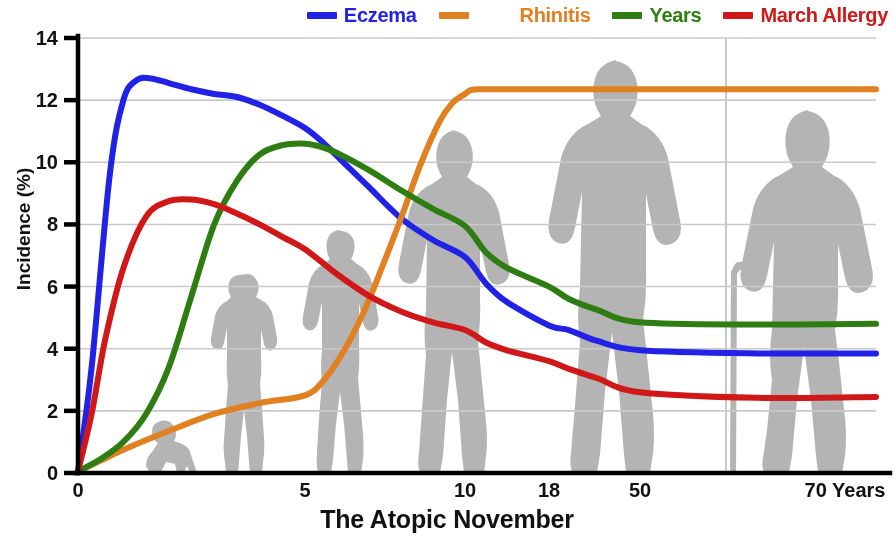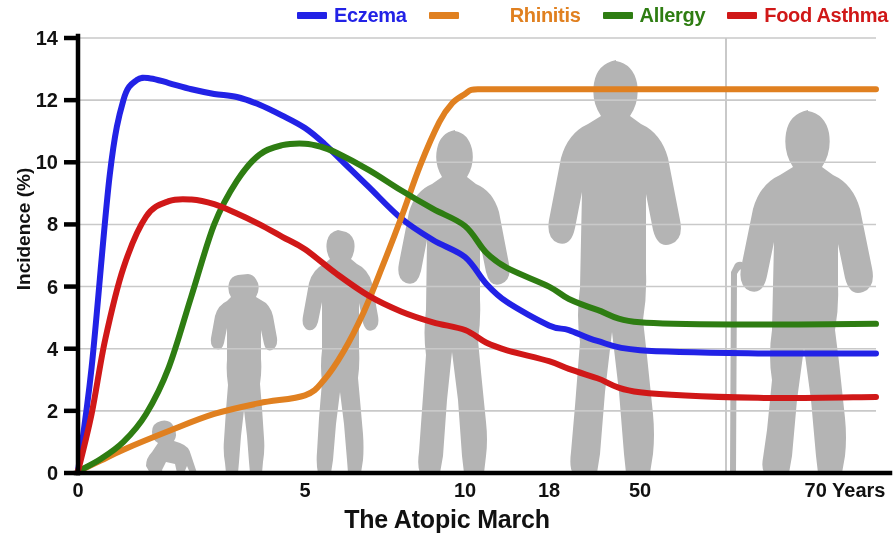--- a/index.html
+++ b/index.html
@@ -43,31 +43,31 @@
       <div class="legend-item">
         <span class="legend-swatch" style="background: rgb(34, 34, 230);"></span>
         <span class="legend-label" style="color: rgb(34, 34, 230);">Eczema</span>
       </div>
       <div class="legend-item">
         <span class="legend-swatch" style="background: rgb(224, 128, 32);"></span>
         <span class="legend-label" style="color: rgb(224, 128, 32); padding-left: 44px;">Rhinitis</span>
       </div>
       <div class="legend-item">
         <span class="legend-swatch" style="background: rgb(46, 125, 18);"></span>
-        <span class="legend-label" style="color: rgb(46, 125, 18);">Allergy</span>
+        <span class="legend-label" style="color: rgb(46, 125, 18);">Years</span>
       </div>
       <div class="legend-item">
         <span class="legend-swatch" style="background: rgb(208, 24, 24);"></span>
-        <span class="legend-label" style="color: rgb(208, 24, 24);">Food Asthma</span>
+        <span class="legend-label" style="color: rgb(208, 24, 24);">March Allergy</span>
       </div>
     </div>
 
   <div id="ylabel">Incidence (%)</div>
 
-  <div id="xtitle">The Atopic March</div>
+  <div id="xtitle">The Atopic November</div>
 
   <svg id="plot" viewBox="0 0 894 542">
 
     <g id="silhouettes">
 
       <path class="silh" d="M150 473 L146 466 Q146 458 152 452 L158 443 Q152 440 152 432 Q152 423 161 421 Q170 419 174 427 Q178 435 174 441 L180 443 Q189 446 191 455 L194 464 L197 473 L190 473 L187 466 L184 473 L177 473 L175 464 L166 462 L162 470 L163 473 Z"></path>
 
       <path class="silh" d="M238 275 Q231 276 229 283 Q227 291 231 297 L227 301 Q218 305 215 316 L211 338 Q210 347 216 349 Q222 351 224 343 L227 328 L227 360 Q226 372 228 385 L226 410 L224 440 Q223 452 225 463 L226 473 L238 473 L239 462 L241 436 L244 410 L247 436 L249 462 L250 473 L262 473 L263 462 Q265 450 264 438 L262 408 L260 384 Q262 371 261 359 L261 330 L264 344 Q266 352 272 350 Q278 347 277 338 L273 316 Q270 304 261 300 L256 297 Q260 290 258 283 Q255 275 248 274 Z"></path>
 
       <path class="silh" d="M338 230 Q329 232 327 241 Q325 251 330 259 L324 264 Q313 269 309 283 L303 316 Q301 327 308 330 Q315 332 318 322 L322 302 L322 350 Q320 366 322 382 L319 418 L317 452 Q316 464 318 473 L331 473 L333 460 L336 424 L340 392 L344 424 L347 460 L348 473 L361 473 L363 460 Q364 448 363 434 L360 400 L358 378 Q360 364 359 348 L359 303 L363 323 Q366 333 373 330 Q380 327 378 316 L372 283 Q368 269 357 264 L351 259 Q356 251 354 241 Q351 232 342 231 Z"></path>

